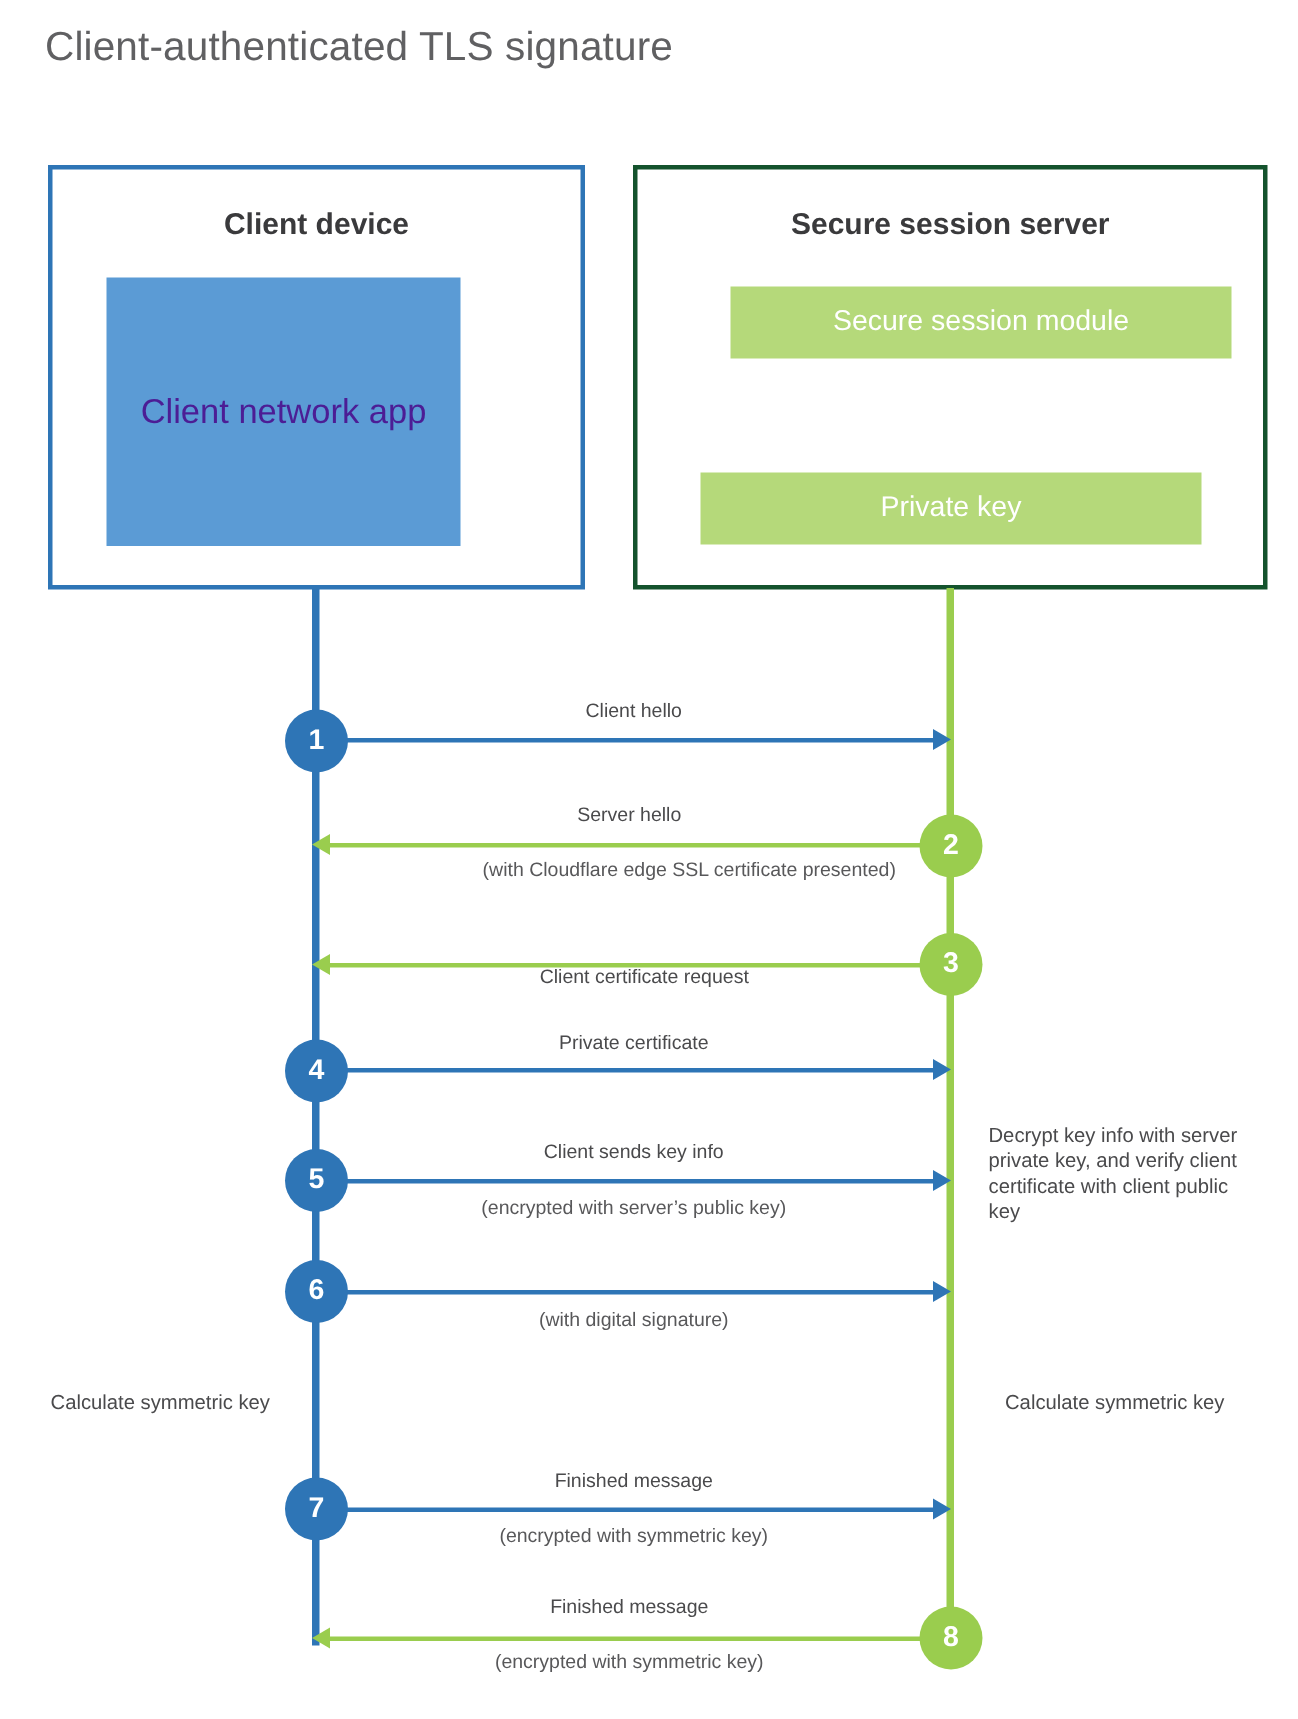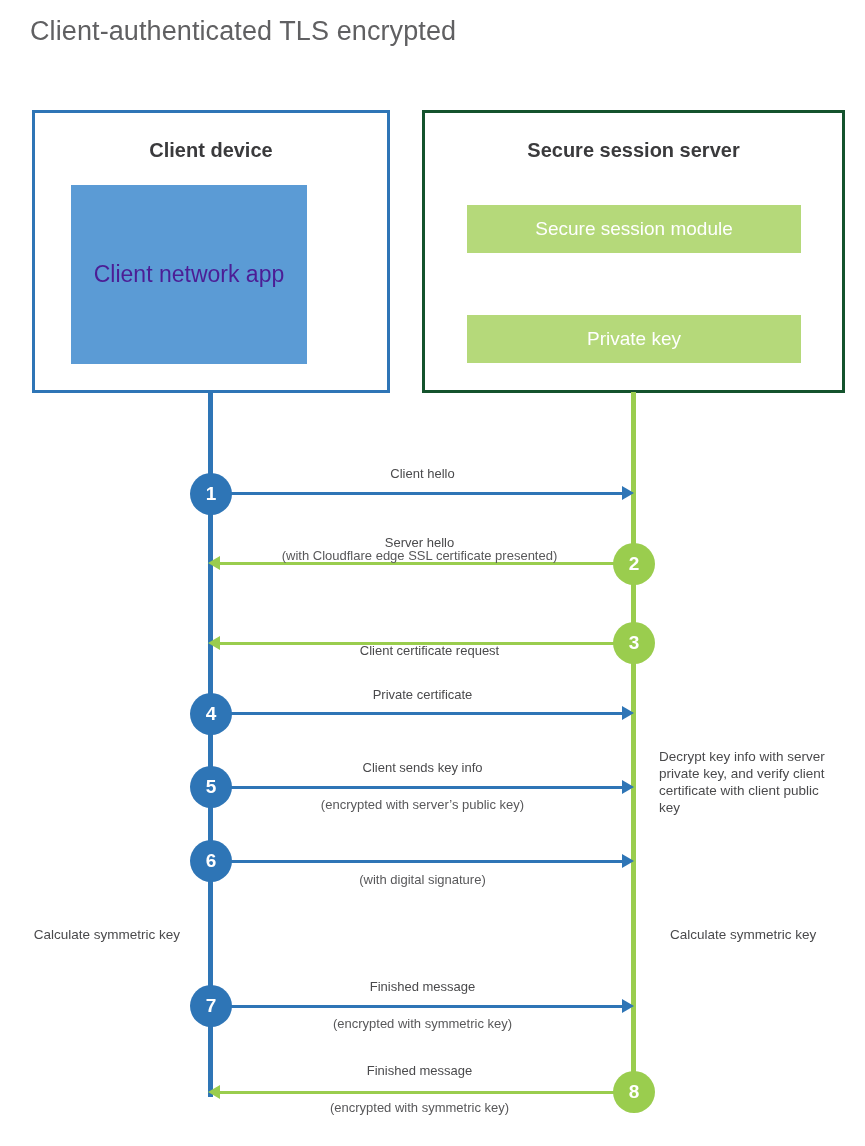--- a/index.html
+++ b/index.html
@@ -84,21 +84,21 @@
     width: 334px;
     height: 48px;
     background: #B5D97A;
     color: #ffffff;
     font-size: 19px;
     display: flex;
     align-items: center;
     justify-content: center;
     text-align: center;
   }
-  .server-bar.b1 { top: 92px; }
+  .server-bar.b1 { top: 78px; margin-left: 20px; }
   .server-bar.b2 { top: 140px; }
   .server-bar.b3 { top: 202px; }
 
   
   .lifeline {
     position: absolute;
     width: 5px;
   }
   #client-lifeline {
     left: 208px;
@@ -171,21 +171,21 @@
     color: #4A4A4C;
   }
   .side-note.left { text-align: right; }
   .side-note.right { text-align: left; }
 </style>
 </head>
 <body>
 
 <div id="canvas">
 
-  <div class="title">Client-authenticated TLS encrypted</div>
+  <div class="title">Client-authenticated TLS signature</div>
 
   <div class="party-box" id="client-box">
     <div class="party-title">Client device</div>
     <div class="client-app">Client network app</div>
   </div>
 
   <div class="party-box" id="server-box">
     <div class="party-title">Secure session server</div>
     <div class="server-bar b1">Secure session module</div>
     <div class="server-bar b3">Private key</div>
@@ -197,21 +197,21 @@
   <div class="msg-label msg-primary" style="left:211px; top:466px; width:423px;">Client hello</div>
   <div class="arrow blue" style="left:211px; top:492px; width:412px;">
     <span class="head right"></span>
   </div>
   <div class="step-circle blue" style="left:190px; top:473px;">1</div>
 
   <div class="msg-label msg-primary" style="left:208px; top:535px; width:423px;">Server hello</div>
   <div class="arrow green" style="left:219px; top:562px; width:412px;">
     <span class="head left"></span>
   </div>
-  <div class="msg-label msg-sub" style="left:208px; top:548px; width:423px;">(with Cloudflare edge SSL certificate presented)</div>
+  <div class="msg-label msg-sub" style="left:208px; top:572px; width:423px;padding-left:40px;">(with Cloudflare edge SSL certificate presented)</div>
   <div class="step-circle green" style="left:613px; top:543px;">2</div>
 
   <div class="msg-label msg-primary" style="left:208px; top:643px; width:423px;margin-left:10px;">Client certificate request</div>
   <div class="arrow green" style="left:219px; top:642px; width:412px;">
     <span class="head left"></span>
   </div>
   <div class="step-circle green" style="left:613px; top:622px;">3</div>
 
   <div class="msg-label msg-primary" style="left:211px; top:687px; width:423px;">Private certificate</div>
   <div class="arrow blue" style="left:211px; top:712px; width:412px;">

